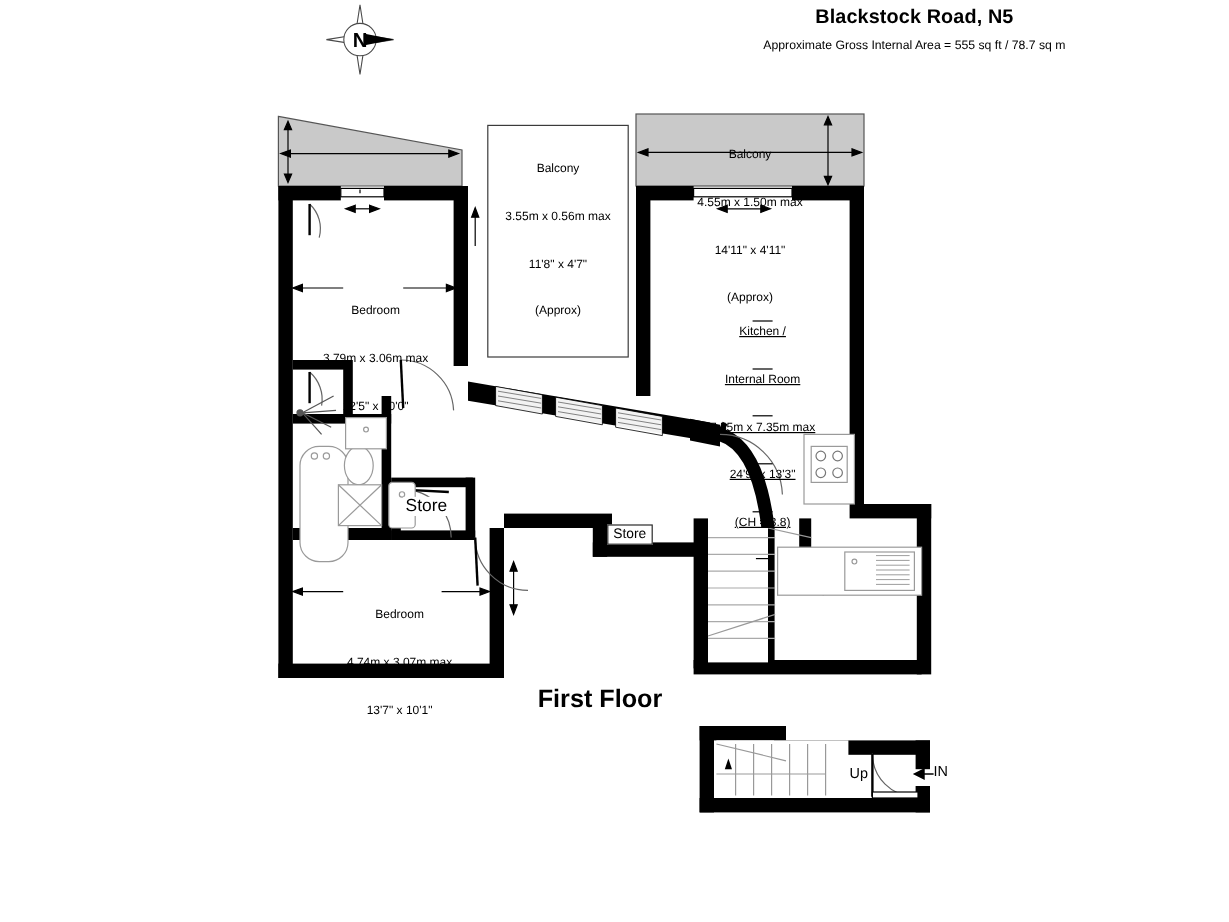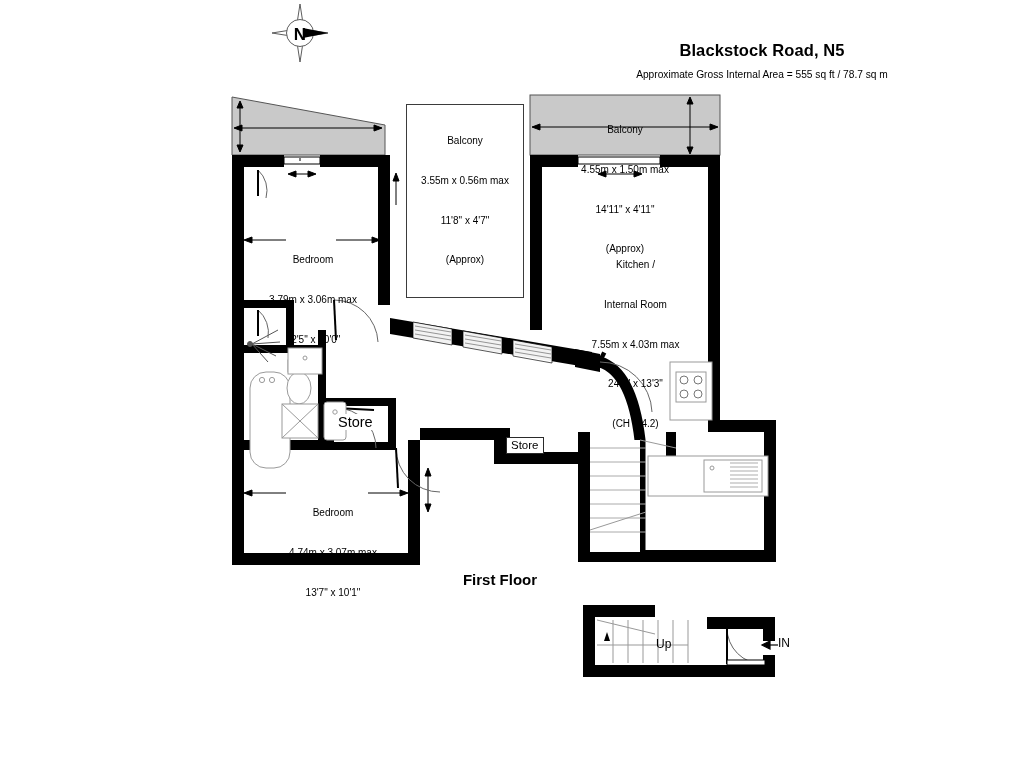--- a/index.html
+++ b/index.html
@@ -28,21 +28,20 @@
     left: 512px;
     top: 4px;
     width: 500px;
     text-align: center;
   }
   .title {
     font-size: 16.5px;
     font-weight: bold;
     letter-spacing: 0.1px;
     line-height: 20px;
-    margin-top: 36px;
   }
   .subtitle {
     font-size: 10.2px;
     line-height: 14px;
     margin-top: 8px;
   }
 
   
   .compass {
     position: absolute;
@@ -85,21 +84,21 @@
   }
   .lbl-store-big {
     background: #ffffff;
     font-size: 14.5px;
     line-height: 16px;
     padding: 0 2px;
   }
 
   .floor-caption {
     position: absolute;
-    font-size: 15px;
+    font-size: 21px;
     font-weight: bold;
     text-align: center;
   }
 
   .small-note {
     position: absolute;
     font-size: 11px;
     line-height: 13px;
   }
 
@@ -424,33 +423,33 @@
       <div>3.79m x 3.06m max</div>
       <div>12'5" x 10'0"</div>
     </div>
 
     <div class="lbl" style="left:263px; top:480px; width:140px;">
       <div>Bedroom</div>
       <div>4.74m x 3.07m max</div>
       <div>13'7" x 10'1"</div>
     </div>
 
-    <div class="lbl" style="left:563px; top:232px; width:145px;">
+    <div class="lbl" style="left:563px; top:244px; width:145px;text-decoration:underline;">
       <div>Kitchen /</div>
       <div>Internal Room</div>
-      <div>7.55m x 4.03m max</div>
+      <div>7.55m x 7.35m max</div>
       <div>24'9" x 13'3"</div>
-      <div>(CH = 4.2)</div>
+      <div>(CH = 3.8)</div>
     </div>
 
     <div class="lbl lbl-store-big" style="left:336px; top:414px;">Store</div>
 
     <div class="lbl lbl-store" style="left:506px; top:437px;">Store</div>
 
-    <div class="small-note" style="left:656px; top:638px; font-size:12px;">Up</div>
+    <div class="small-note" style="left:708px; top:638px; font-size:12px;">Up</div>
     <div class="small-note" style="left:778px; top:637px; font-size:12px;">IN</div>
 
     <div class="floor-caption" style="left:400px; top:571px; width:200px;">First Floor</div>
   </div>
 
   <div class="footer">
 
     
 
     

